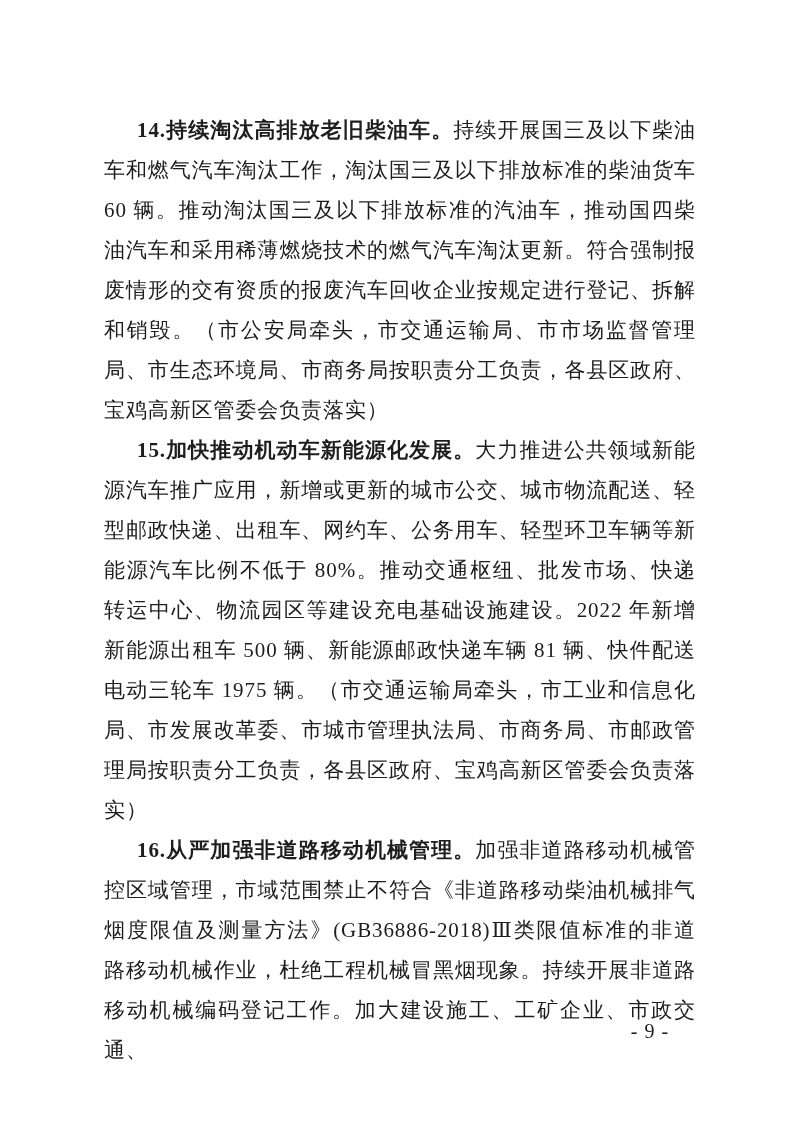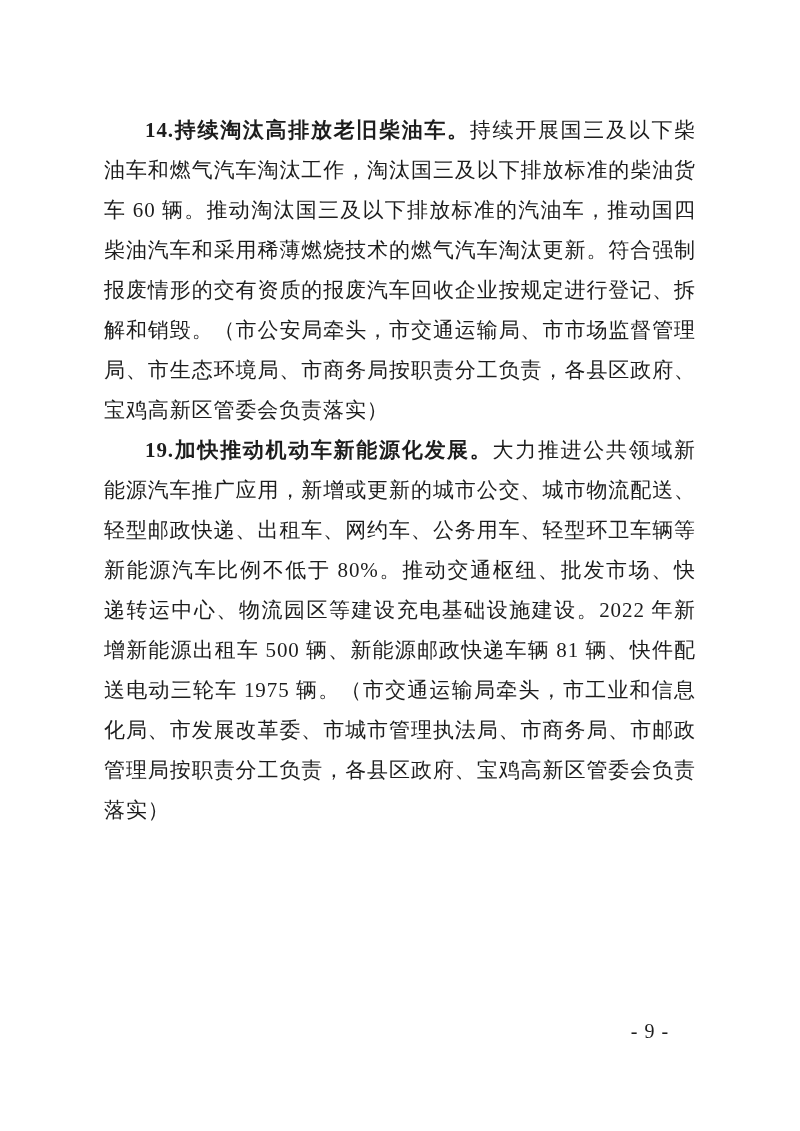--- a/index.html
+++ b/index.html
@@ -27,21 +27,20 @@
     text-align: justify;
     text-justify: inter-ideograph;
   }
   .para {
     margin: 0;
     padding: 0;
     text-indent: 33px;
   }
   .para-heading {
     font-weight: 700;
-    margin-left: 8px;
   }
   .page-number {
     position: absolute;
     left: 604px;
     top: 1020px;
     width: 92px;
     text-align: center;
     font-family: "Liberation Serif", "DejaVu Serif", serif;
     font-size: 20px;
     letter-spacing: 1px;
@@ -51,20 +50,21 @@
 </style>
 </head>
 <body>
 
 <div class="page">
 
   <div class="text-block">
 
     <p class="para"><span class="para-heading">14.持续淘汰高排放老旧柴油车。</span><span>持续开展国三及以下柴油车和燃气汽车淘汰工作，淘汰国三及以下排放标准的柴油货车 60 辆。推动淘汰国三及以下排放标准的汽油车，推动国四柴油汽车和采用稀薄燃烧技术的燃气汽车淘汰更新。符合强制报废情形的交有资质的报废汽车回收企业按规定进行登记、拆解和销毁。（市公安局牵头，市交通运输局、市市场监督管理局、市生态环境局、市商务局按职责分工负责，各县区政府、宝鸡高新区管委会负责落实）</span></p>
 
-    <p class="para"><span class="para-heading">19.加快推动机动车新能源化发展。</span><span>大力推进公共领域新能源汽车推广应用，新增或更新的城市公交、城市物流配送、轻型邮政快递、出租车、网约车、公务用车、轻型环卫车辆等新能源汽车比例不低于 80%。推动交通枢纽、批发市场、快递转运中心、物流园区等建设充电基础设施建设。2022 年新增新能源出租车 500 辆、新能源邮政快递车辆 81 辆、快件配送电动三轮车 1975 辆。（市交通运输局牵头，市工业和信息化局、市发展改革委、市城市管理执法局、市商务局、市邮政管理局按职责分工负责，各县区政府、宝鸡高新区管委会负责落实）</span></p>
+    <p class="para"><span class="para-heading">15.加快推动机动车新能源化发展。</span><span>大力推进公共领域新能源汽车推广应用，新增或更新的城市公交、城市物流配送、轻型邮政快递、出租车、网约车、公务用车、轻型环卫车辆等新能源汽车比例不低于 80%。推动交通枢纽、批发市场、快递转运中心、物流园区等建设充电基础设施建设。2022 年新增新能源出租车 500 辆、新能源邮政快递车辆 81 辆、快件配送电动三轮车 1975 辆。（市交通运输局牵头，市工业和信息化局、市发展改革委、市城市管理执法局、市商务局、市邮政管理局按职责分工负责，各县区政府、宝鸡高新区管委会负责落实）</span></p>
 
+    <p class="para"><span class="para-heading">16.从严加强非道路移动机械管理。</span><span>加强非道路移动机械管控区域管理，市域范围禁止不符合《非道路移动柴油机械排气烟度限值及测量方法》(GB36886-2018)Ⅲ类限值标准的非道路移动机械作业，杜绝工程机械冒黑烟现象。持续开展非道路移动机械编码登记工作。加大建设施工、工矿企业、市政交通、</span></p>
 
   </div>
 
   <div class="page-number">- 9 -</div>
 
 </div>
 
 </body></html>

